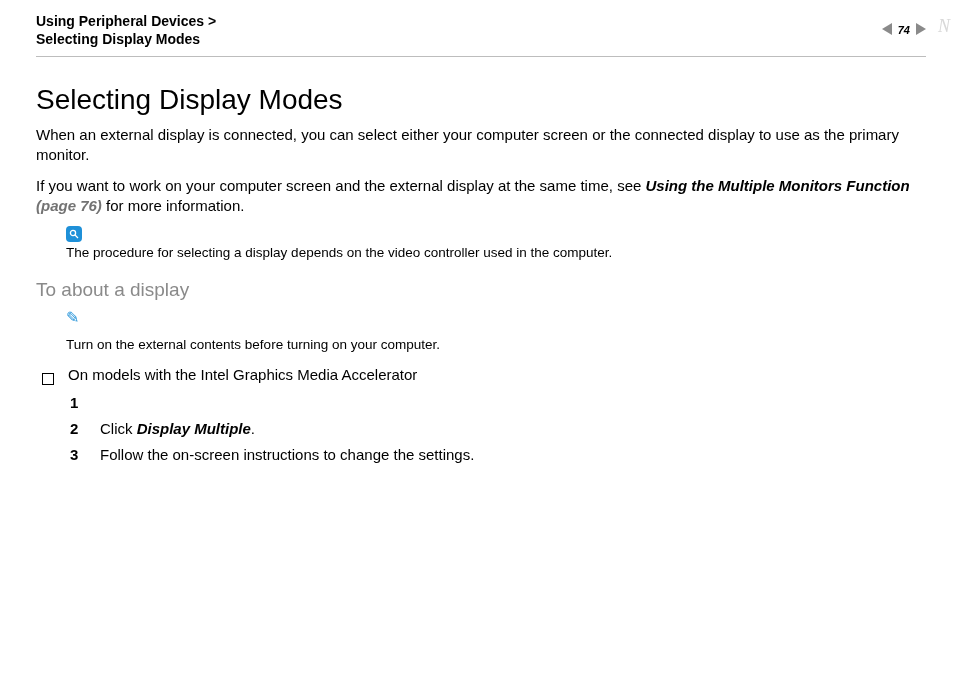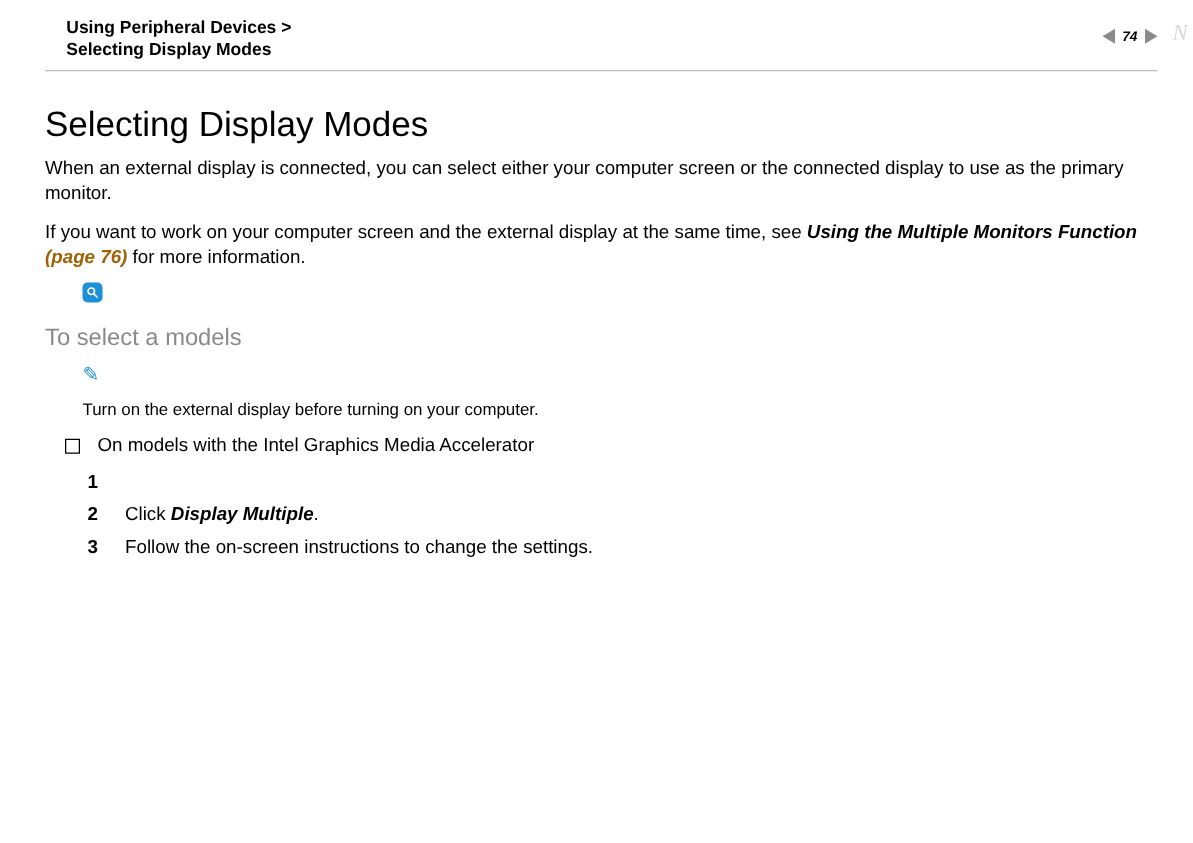--- a/index.html
+++ b/index.html
@@ -17,21 +17,20 @@
     position: relative;
     width: 954px;
     height: 674px;
     box-sizing: border-box;
     padding: 12px 28px 0 36px;
   }
   .header-row {
     display: flex;
     justify-content: space-between;
     align-items: center;
-    margin-left: 17px;
   }
   .breadcrumb {
     font-weight: bold;
     font-size: 14px;
     line-height: 1.3;
   }
   .bc-line { display: block; }
   .page-nav {
     display: flex;
     gap: 6px;
@@ -55,21 +54,21 @@
   h1.title {
     font-size: 28px;
     font-weight: 400;
     margin: 0 0 6px 0;
   }
   p.body {
     margin: 0 0 10px 0;
   }
   .bold { font-weight: bold; font-style: italic; }
   .link {
-    color: #a16207;
+    color: #737373;
     cursor: pointer;
   }
   .note-block {
     font-size: 13.5px;
     margin: 6px 0 14px 30px;
   }
   .note-line { display: block; }
   .icon-badge {
     display: inline-flex;
     align-items: center;
@@ -95,22 +94,23 @@
     margin: 6px 0 8px 0;
   }
   .tip-block {
     font-size: 13.5px;
     margin: 0 0 10px 30px;
   }
   .tip-extra { margin-top: 8px; }
   .bullet-row {
     display: flex;
     gap: 14px;
-    margin-left: 16px;
+    margin-left: 6px;
     margin-bottom: 8px;
+    align-items: flex-end;
   }
   .bullet-mark {
     width: 10px; height: 10px;
     border: 1.5px solid #000;
     margin-top: 4px;
     flex: 0 0 auto;
   }
   .steps {
     margin-left: 34px;
   }
@@ -163,27 +163,28 @@
       <span>If you want to work on your computer screen and the external display at the same time, see </span><span class="bold">Using the Multiple Monitors Function </span><span class="bold link">(page 76)</span><span> for more information.</span>
     </p>
 
     <div class="note-block">
       <span class="icon-badge">
         <svg width="10" height="10" viewBox="0 0 10 10">
             <circle cx="4" cy="4" r="2.6" fill="none" stroke="#fff" stroke-width="1.3"></circle>
             <line x1="6" y1="6" x2="9" y2="9" stroke="#fff" stroke-width="1.3"></line>
           </svg>
       </span>
-    </div>
-
-    <h2 class="subhead">To select a models</h2>
+      <span class="note-line">The procedure for selecting a display depends on the video controller used in the computer.</span>
+    </div>
+
+    <h2 class="subhead">To about a display</h2>
 
     <div class="tip-block">
       <span class="pencil-icon">✎</span>
-      <span class="note-line tip-extra">Turn on the external display before turning on your computer.</span>
+      <span class="note-line tip-extra">Turn on the external contents before turning on your computer.</span>
     </div>
 
     <div class="bullet-row">
       <div class="bullet-mark"></div>
       <div>On models with the Intel Graphics Media Accelerator</div>
     </div>
 
     <div class="steps">
       <div class="step-row">
         <span class="step-num">1</span>

